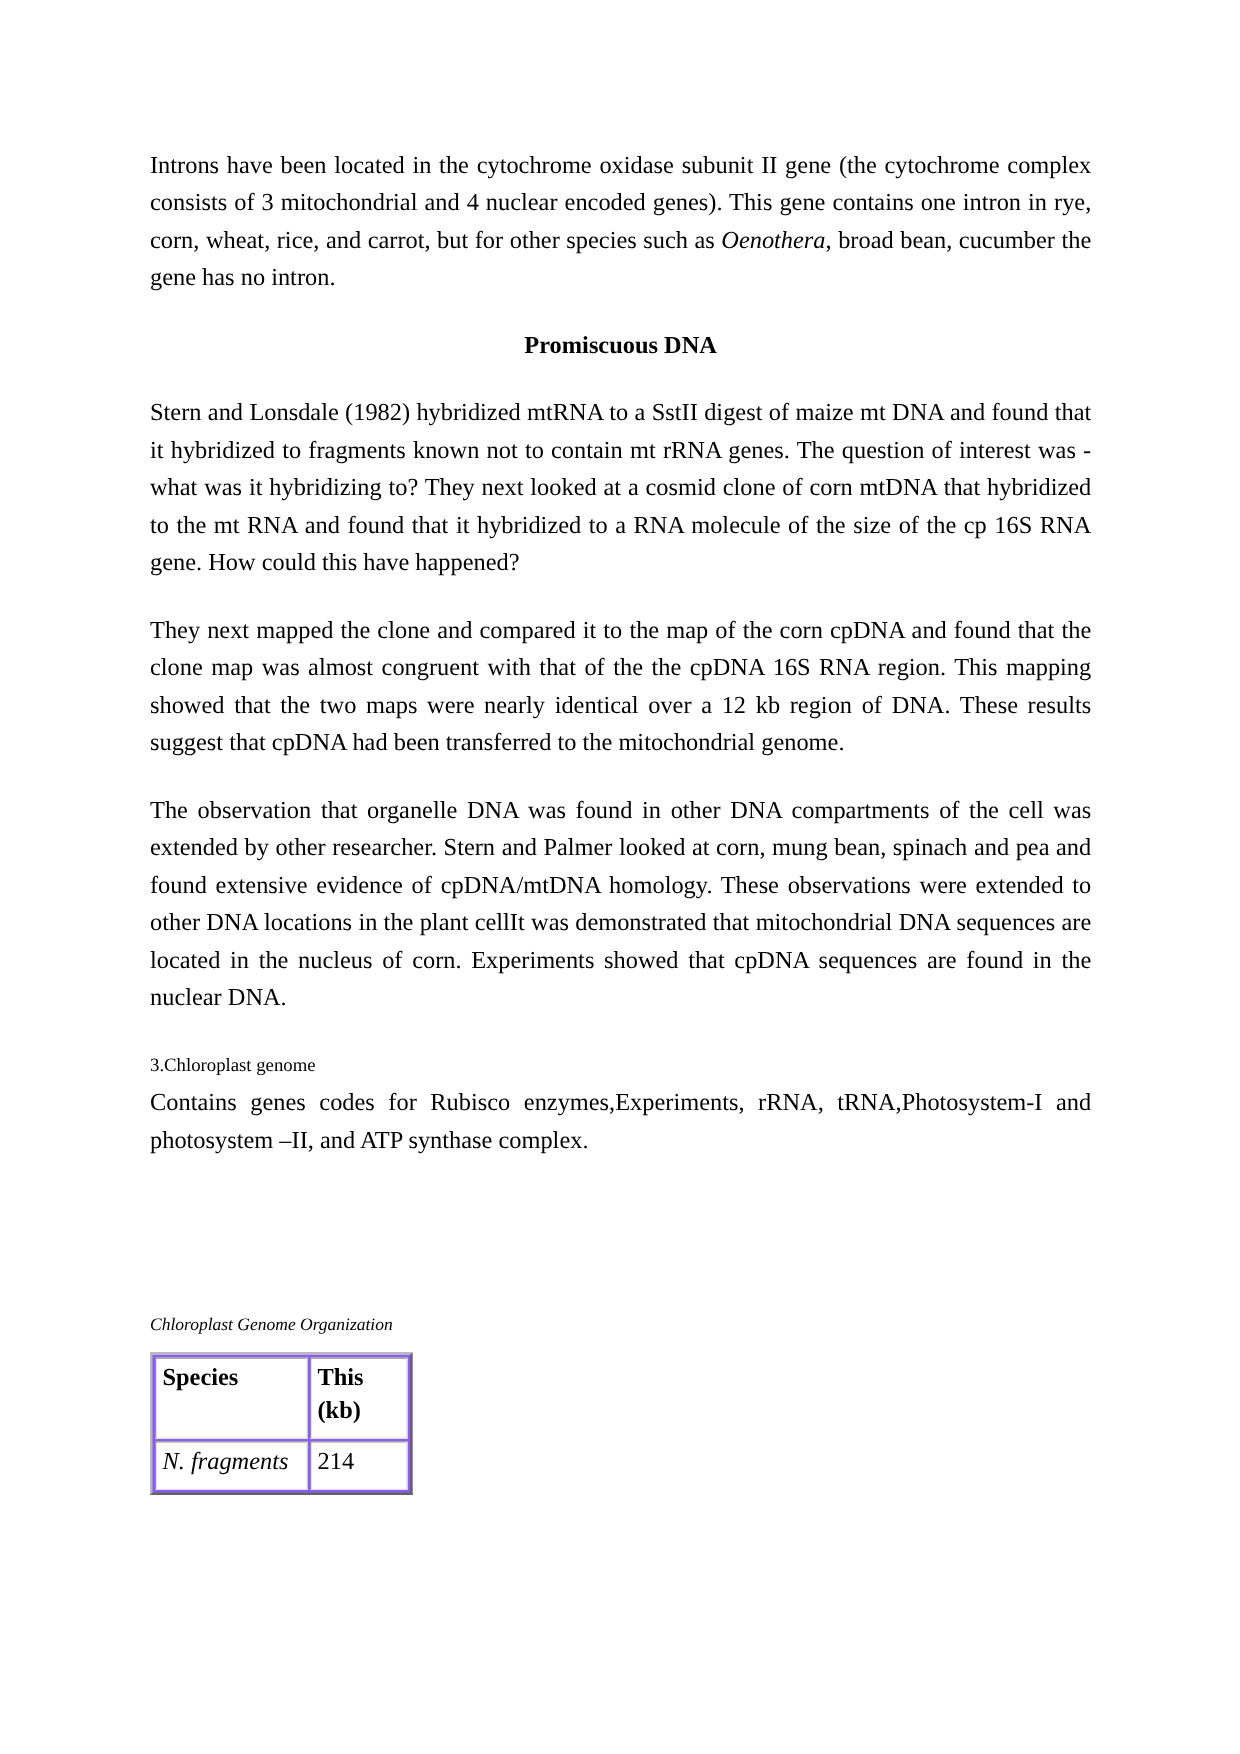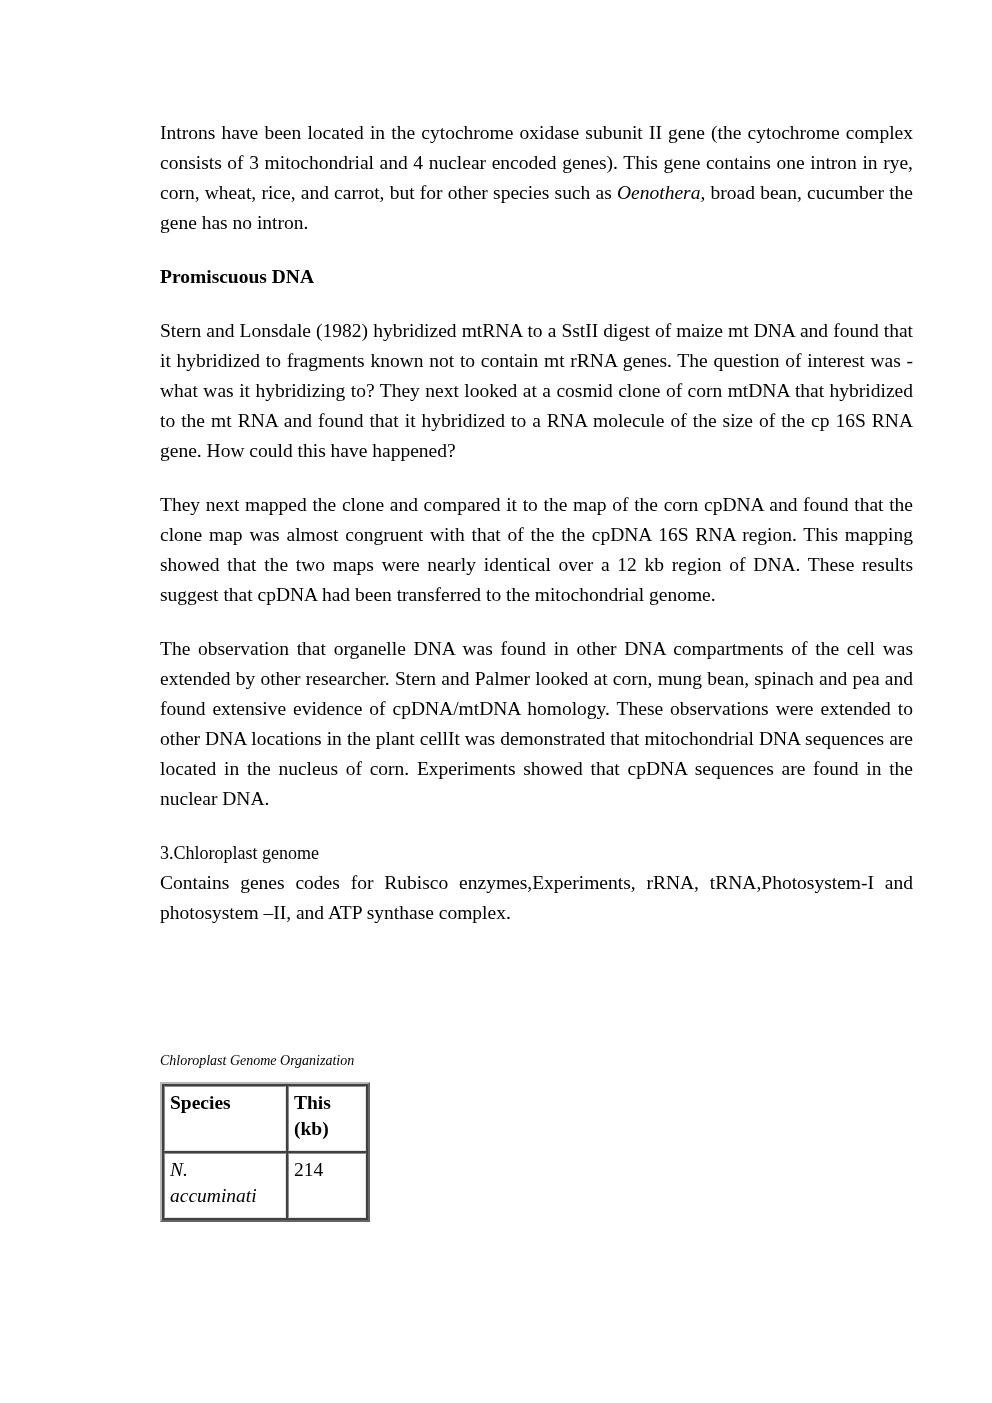--- a/index.html
+++ b/index.html
@@ -14,41 +14,40 @@
     background: #ffffff;
     overflow: hidden;
     font-family: "Liberation Serif", "DejaVu Serif", serif;
     color: #000000;
   }
   .content {
     position: absolute;
     top: 118px;
     left: 120px;
     width: 753px;
-    margin-left: 40px;
   }
   .body-text {
     font-size: 19.5px;
     line-height: 30px;
     text-align: justify;
     margin: 0;
   }
   .para {
     margin: 0 0 0 0;
   }
   .mt-gap { margin-top: 24px; }
   .section-heading {
     font-size: 19.5px;
     line-height: 30px;
     font-weight: bold;
     margin: 24px 0 0 0;
-    text-align: left;
+    text-align: center;
   }
   .plain-heading {
-    font-size: 18px;
+    font-size: 15px;
     line-height: 30px;
     font-weight: normal;
     margin: 24px 0 0 0;
     text-align: left;
   }
   .line {
     margin: 0;
   }
   .org-heading {
     font-size: 14px;
@@ -59,21 +58,21 @@
     text-align: left;
   }
   .tight { margin-top: 4px; }
   .italic { font-style: italic; }
 
   table.data-table {
     margin-top: 6px;
     border-collapse: separate;
     border-spacing: 2px;
     border: 2px outset #b8b8b8;
-    background: #404040;
+    background: #8b5cf6;
     font-size: 19.5px;
   }
   table.data-table th,
   table.data-table td {
     border: 1px inset #e2e2e2;
     padding: 3px 7px 8px 5px;
     text-align: left;
     vertical-align: top;
     background: #ffffff;
     font-size: 19.5px;
@@ -111,20 +110,20 @@
 
     <table class="data-table">
       <thead>
         <tr>
           <th class="col-species">Species</th>
           <th class="col-size">This (kb)</th>
         </tr>
       </thead>
       <tbody>
         <tr>
-          <td class="species-cell">N. accuminati</td>
+          <td class="species-cell">N. fragments</td>
           <td>214</td>
         </tr>
       </tbody>
     </table>
 
   </div>
 </div>
 
 </body></html>

